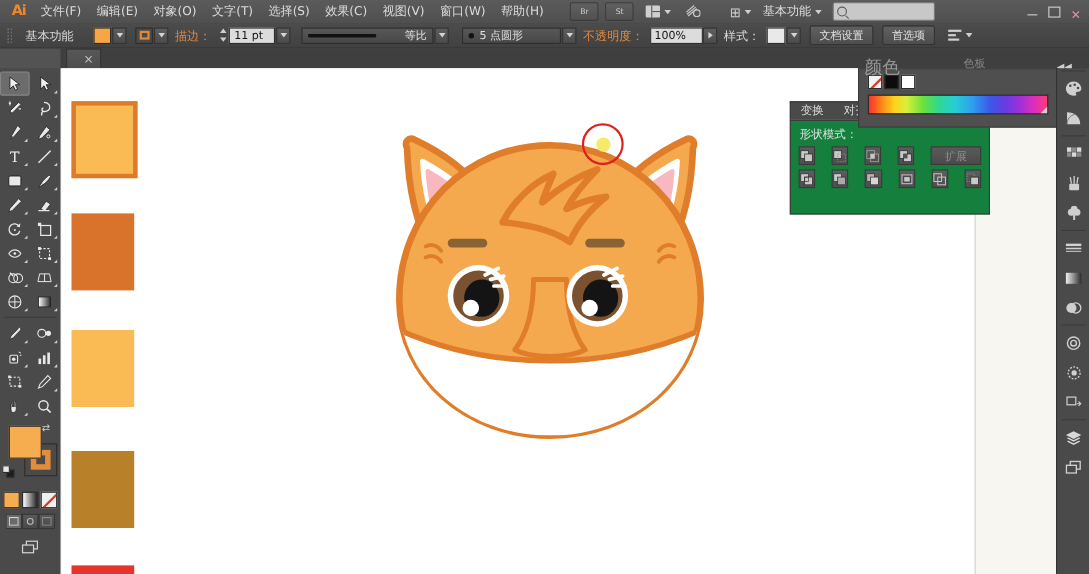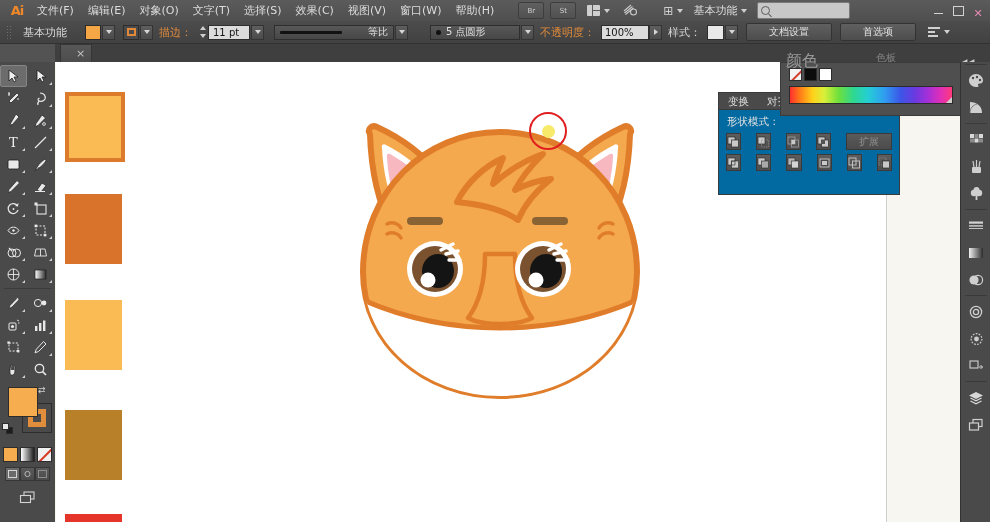--- a/index.html
+++ b/index.html
@@ -105,21 +105,21 @@
     color:#151515;font-size:10px;display:flex;align-items:center;padding:0 3px;box-sizing:border-box;
   }
   .play-arrow{
     width:13px;height:15px;background:linear-gradient(#5e5e5e,#4b4b4b);border:1px solid #343434;
     box-sizing:border-box;display:flex;align-items:center;justify-content:center;
   }
   .play-arrow:after{content:"";width:0;height:0;border-top:3px solid transparent;border-bottom:3px solid transparent;border-left:4px solid #d5d5d5;}
   .style-box{width:17px;height:15px;background:#e9e9e9;border:1px solid #2e2e2e;box-sizing:border-box;}
   .btn{
     height:16px;background:linear-gradient(#606060,#4d4d4d);border:1px solid #333;
-    border-radius:2px;color:#e2e2e2;font-size:10px;padding:0 22px;
+    border-radius:2px;color:#e2e2e2;font-size:10px;padding:0 8px;
     display:flex;align-items:center;margin-left:8px;white-space:nowrap;
   }
   .align-ico{width:12px;height:11px;margin-left:12px;position:relative;}
   .align-ico span{position:absolute;left:0;background:#d0d0d0;height:2px;}
   .align-ico span:nth-child(1){top:0;width:12px;}
   .align-ico span:nth-child(2){top:4px;width:7px;}
   .align-ico span:nth-child(3){top:8px;width:10px;}
 
   
   .tabbar{
@@ -213,21 +213,21 @@
     border-left:6px solid transparent;border-bottom:6px solid #cfcfcf;}
 
   .panel-tabs{
     position:absolute;left:718px;top:92px;width:182px;height:17px;
     background:#4a4a4a;display:flex;align-items:center;border:1px solid #3b3b3b;
     border-bottom:none;box-sizing:border-box;
   }
   .ptab{font-size:10.5px;color:#dedede;padding:0 9px;line-height:16px;}
 
   .pathfinder{
-    left:718px;top:109px;width:182px;height:86px;background:#0369a1;
+    left:718px;top:109px;width:182px;height:86px;background:#15803d;
   }
   .pf-title{font-size:10.5px;color:#e0e0e0;margin:5px 0 0 8px;}
   .pf-row{display:flex;align-items:center;padding:0 7px;margin-top:4px;gap:15px;}
   .pf-btn{
     width:19px;height:17px;background:linear-gradient(#5d5d5d,#4e4e4e);
     border:1px solid #3a3a3a;box-sizing:border-box;
     display:flex;align-items:center;justify-content:center;
   }
   .pf-expand{
     margin-left:auto;width:62px;height:17px;
@@ -329,21 +329,21 @@
       <div class="num-field">11 pt</div>
       <div class="dd-arrow"></div>
     </div>
     <div style="display:flex;align-items:center;margin-left:10px;">
       <div class="combo profile-combo">
         <span class="profile-line"></span>
         <span>等比</span>
       </div>
       <div class="dd-arrow"></div>
     </div>
-    <div style="display:flex;align-items:center;margin-left:22px;">
+    <div style="display:flex;align-items:center;margin-left:12px;">
       <div class="combo cap-combo">
         <span class="cap-dot"></span>
         <span>5 点圆形</span>
       </div>
       <div class="dd-arrow"></div>
     </div>
     <div class="cb-label orange">不透明度：</div>
     <div style="display:flex;align-items:center;">
       <div class="pct-field">100%</div>
       <div class="play-arrow"></div>

